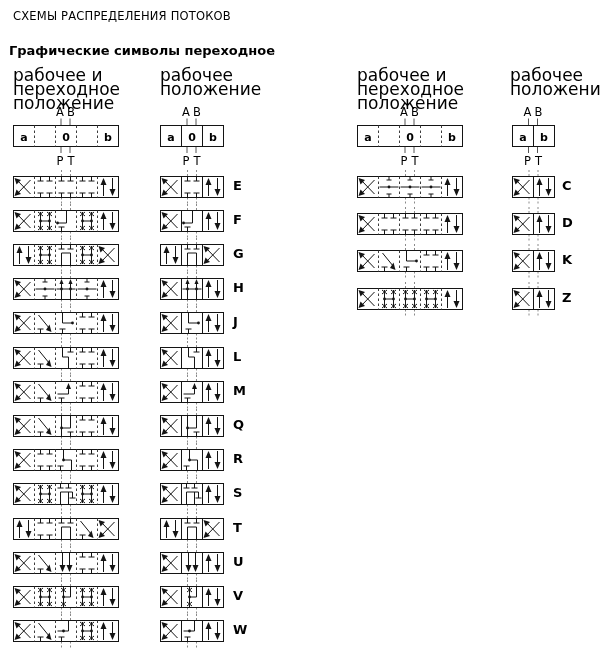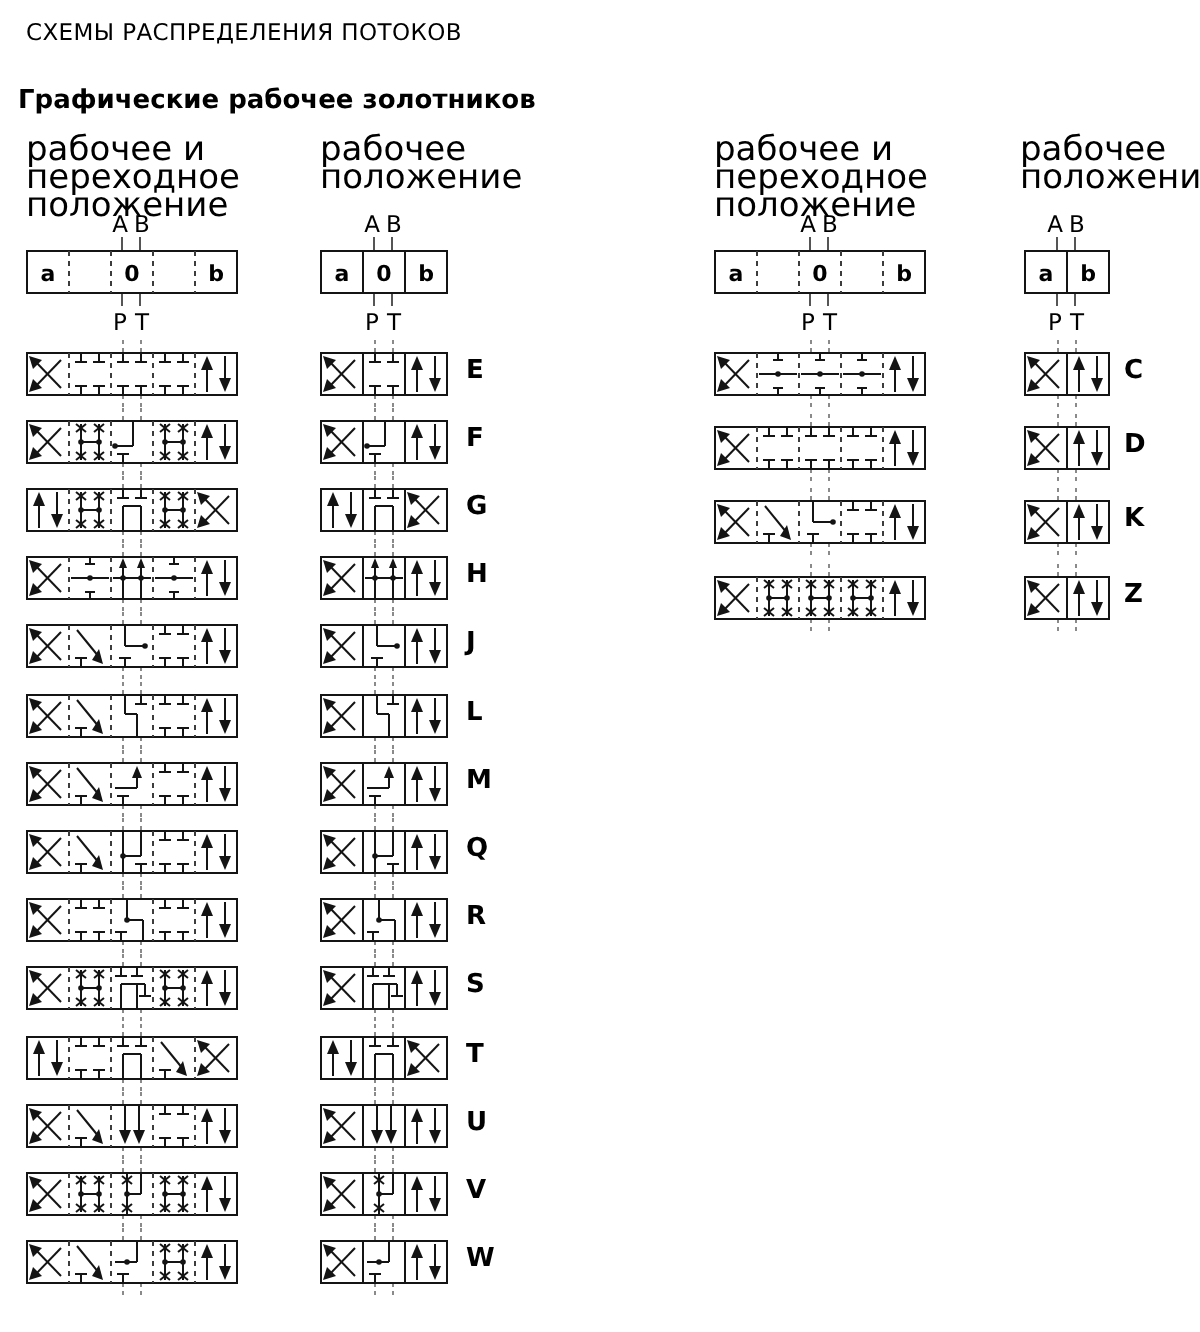--- a/index.html
+++ b/index.html
@@ -13,21 +13,21 @@
   .row-label { font-size:13px; font-weight:700; width:22px; }
   svg { display:block; }
 </style>
 </head>
 <body>
 
 <div class="page">
 
   <div class="abs doc-title" style="left:13px; top:9px;">СХЕМЫ РАСПРЕДЕЛЕНИЯ ПОТОКОВ</div>
 
-  <div class="abs doc-subtitle" style="left:9px; top:43px;">Графические рабочее золотников</div>
+  <div class="abs doc-subtitle" style="left:9px; top:43px;">Графические символы переходное</div>
 
   <div class="abs col-header" style="left:13px;  top:68px; width:148px;">рабочее и переходное положение</div>
   <div class="abs col-header" style="left:160px; top:68px; width:84px;">рабочее положение</div>
   <div class="abs col-header" style="left:357px; top:68px; width:148px;">рабочее и переходное положение</div>
   <div class="abs col-header" style="left:510px; top:68px; width:84px;">рабочее положение</div>
 
   <svg class="abs" id="hdr-g1-full" style="left:10px;  top:104px;" width="113" height="64">
       <text x="50" y="12" text-anchor="middle" font-size="11.5" font-weight="400" font-family="&quot;DejaVu Sans&quot;,&quot;Liberation Sans&quot;,sans-serif" fill="#000000">A</text>
       <text x="61" y="12" text-anchor="middle" font-size="11.5" font-weight="400" font-family="&quot;DejaVu Sans&quot;,&quot;Liberation Sans&quot;,sans-serif" fill="#000000">B</text>
       <line x1="51" y1="14.5" x2="51" y2="21" stroke="#555" stroke-width="1"></line>

